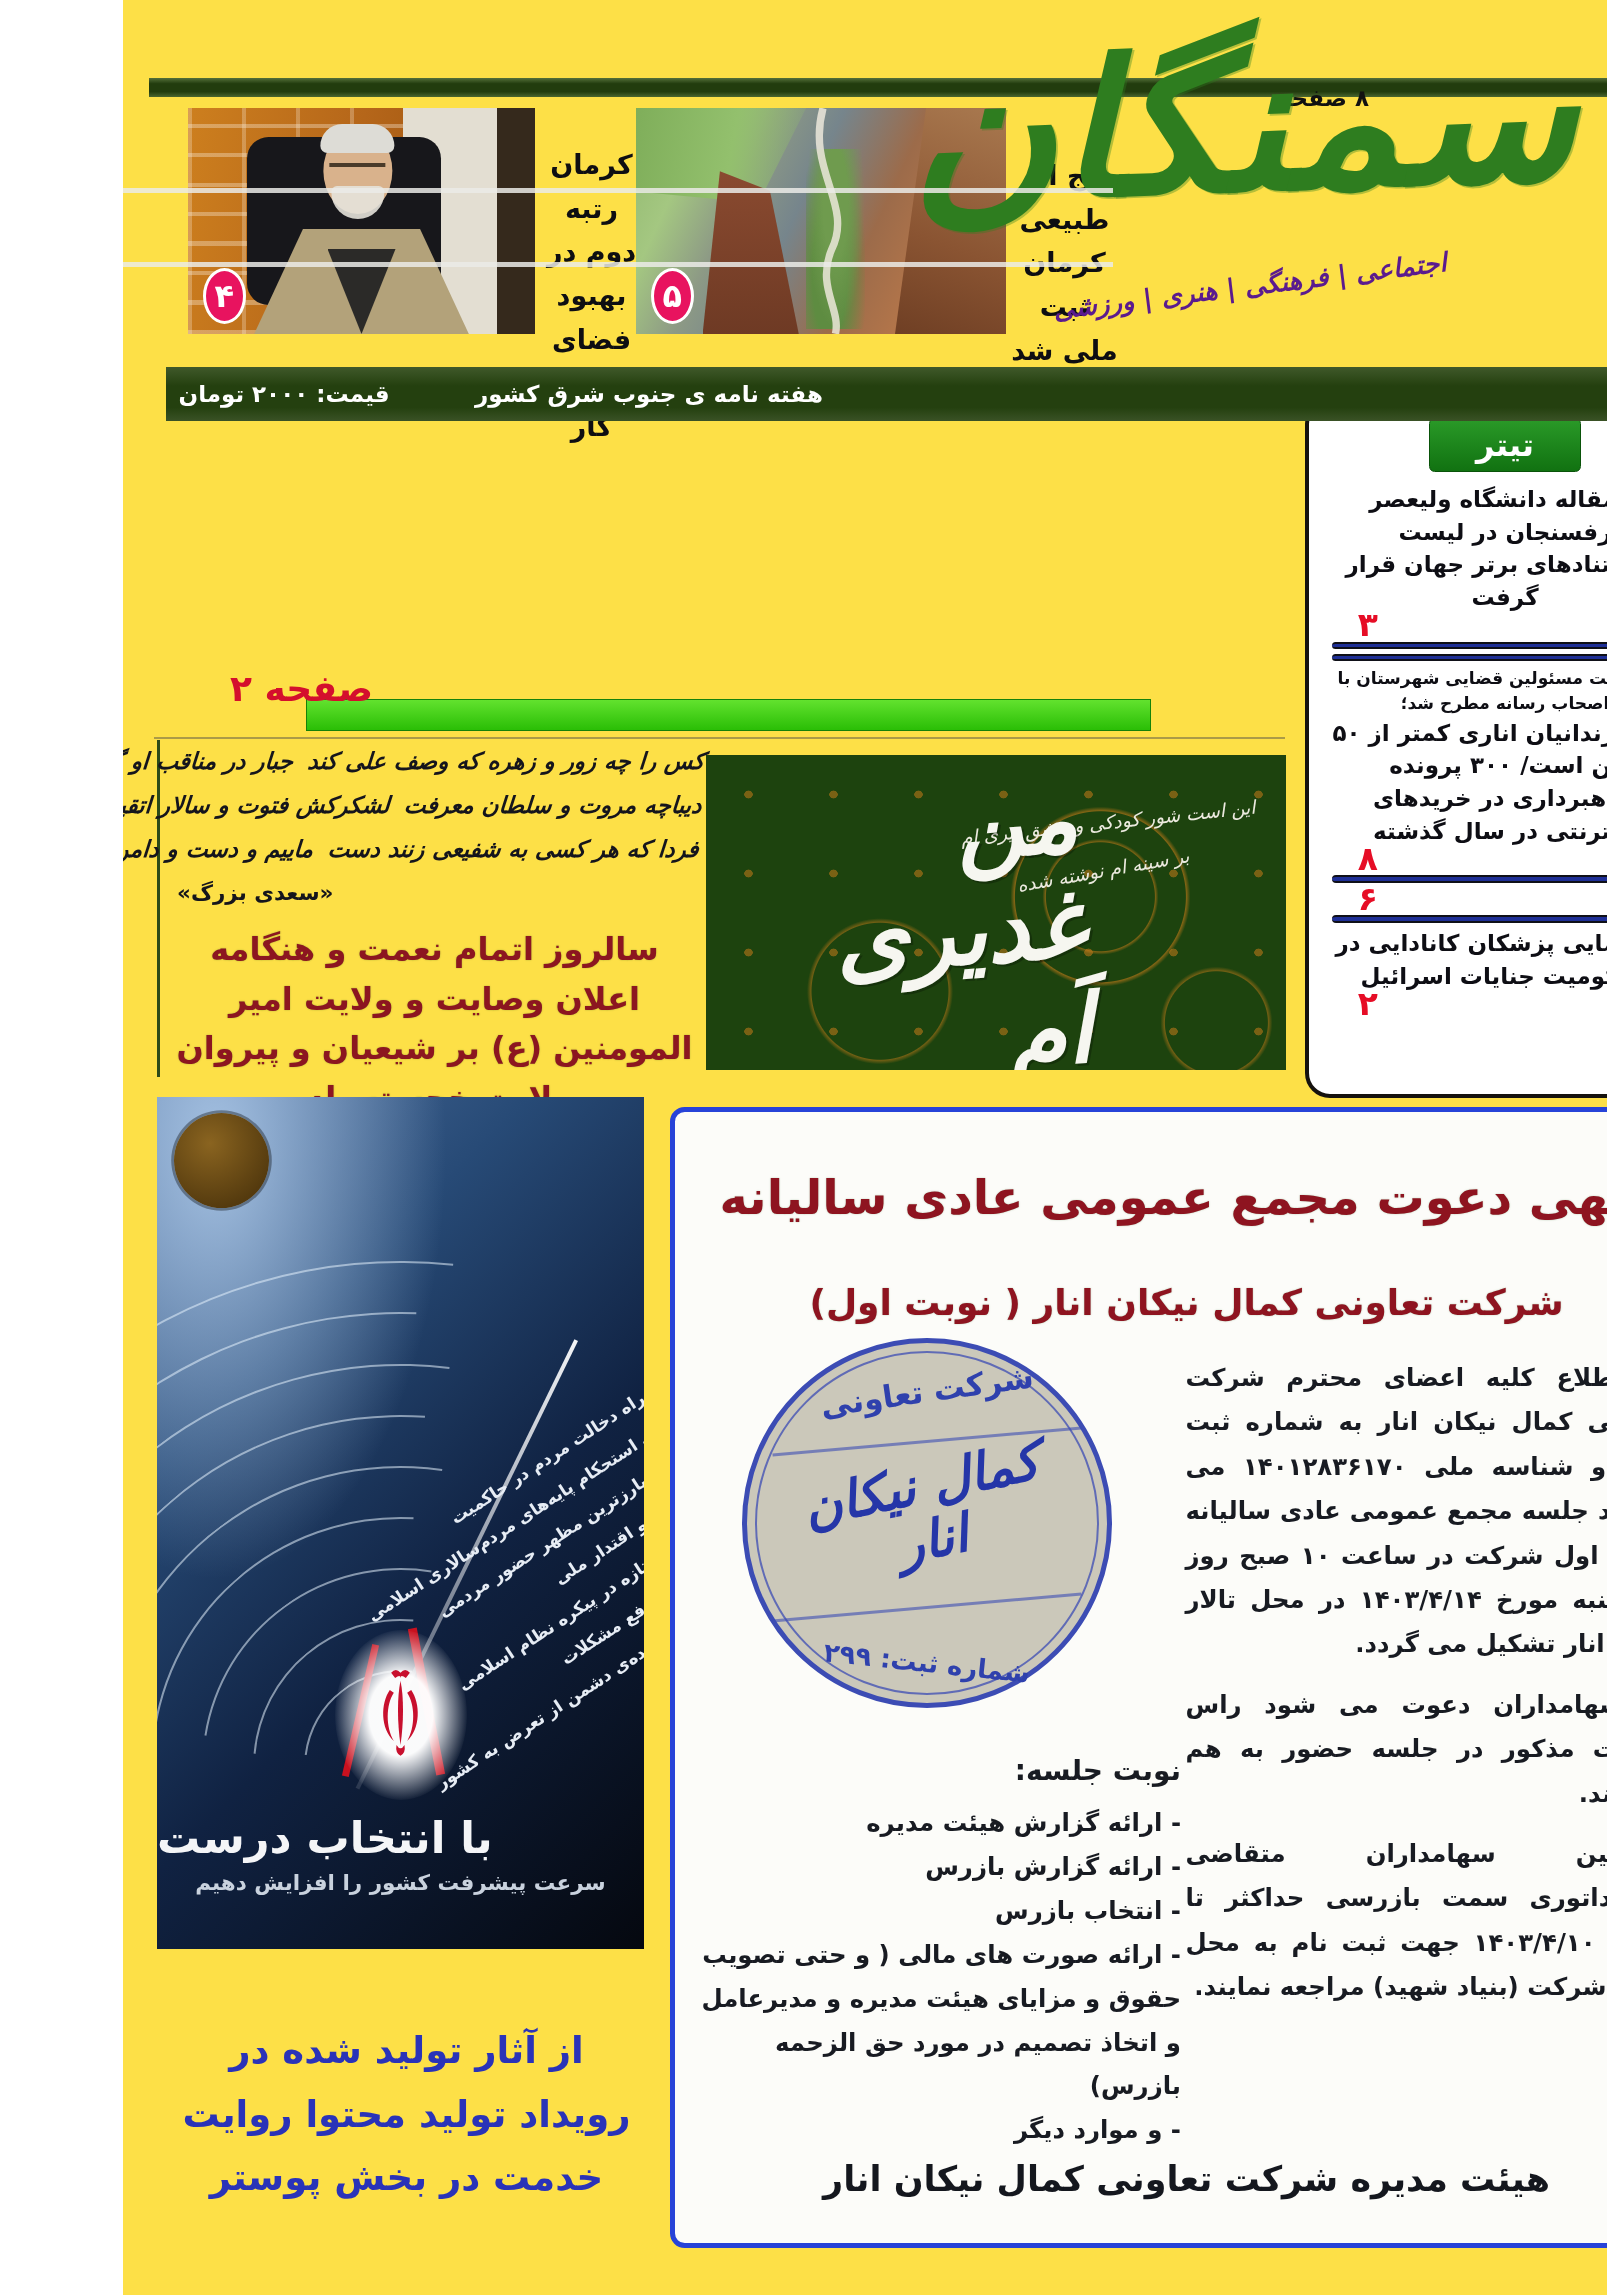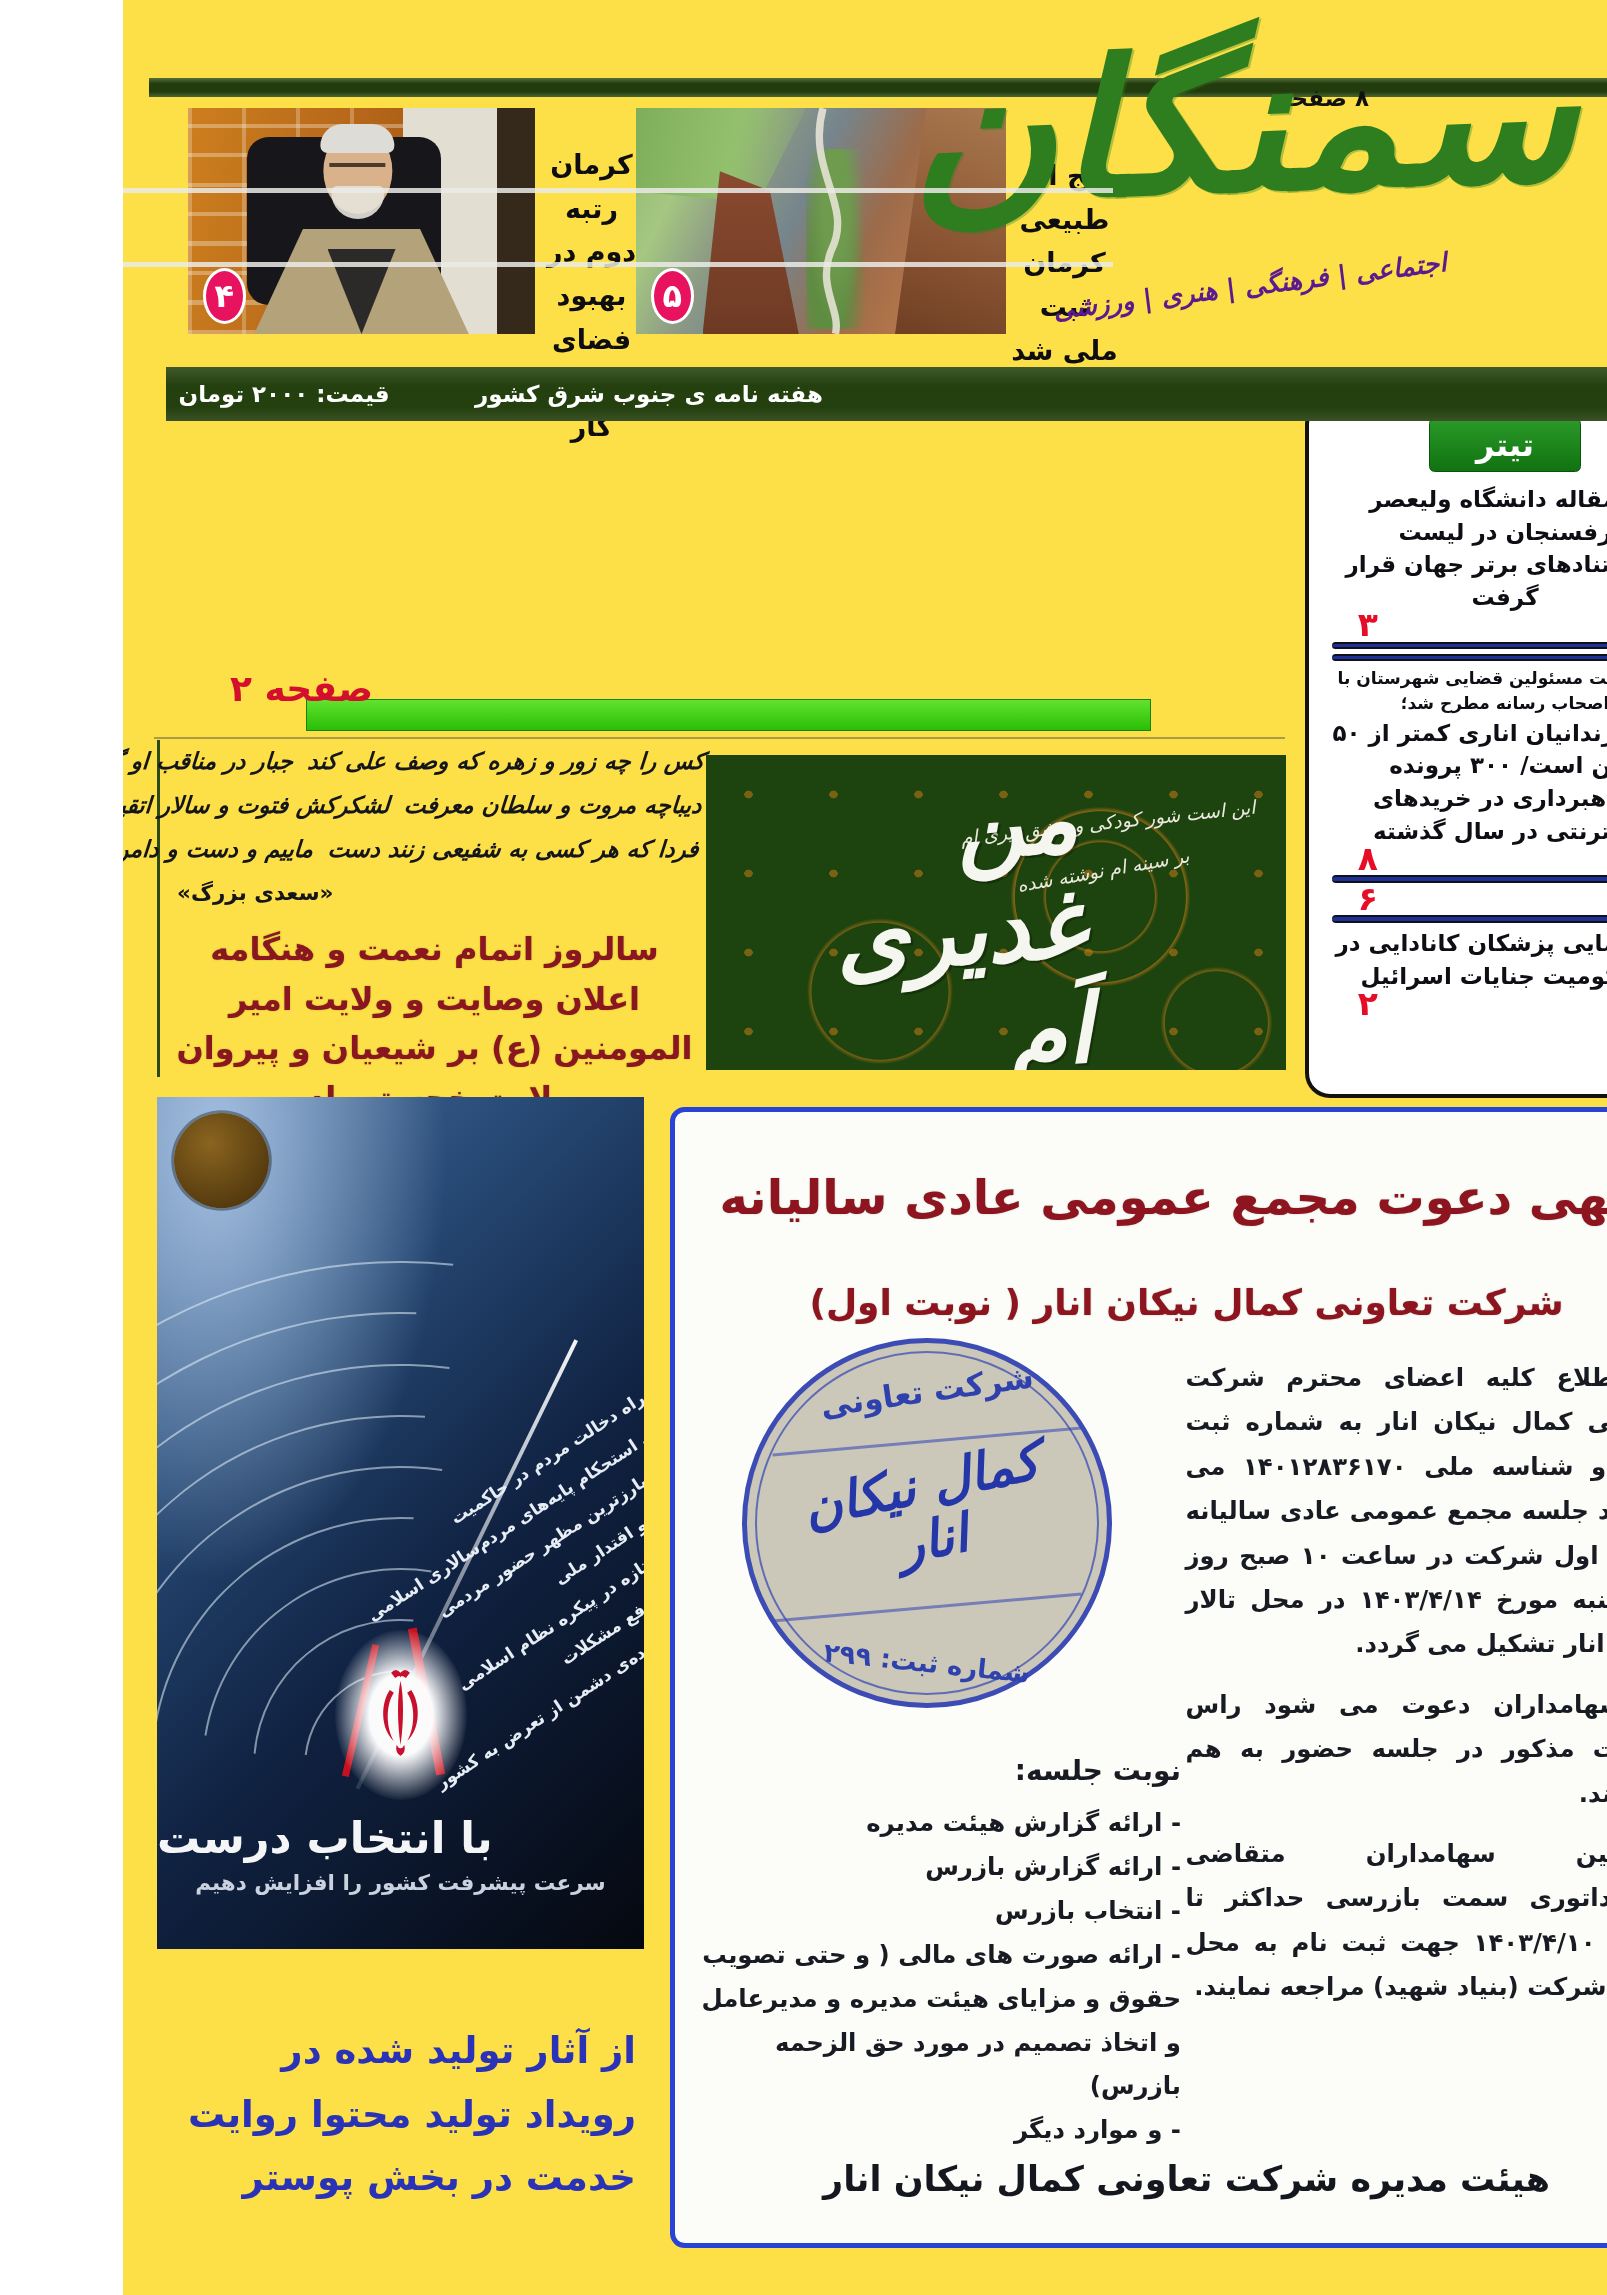--- a/index.html
+++ b/index.html
@@ -154,21 +154,21 @@
   .needle-red-r { position:absolute; left:265px; top:530px; width:8.5px; height:149px; background:#c8111f;
     transform:rotate(-11deg); }
   .emblem-glow { position:absolute; left:50%; bottom:149px; transform:translateX(-50%);
     width:132px; height:170px; border-radius:50%;
     background:radial-gradient(ellipse, rgba(255,255,255,.98) 34%, rgba(255,255,255,0) 72%);
     display:flex; align-items:center; justify-content:center; }
   .poster-headline { position:absolute; left:0; right:0; bottom:86px; text-align:left; direction:rtl;
     color:#f4f5f7; font-size:43px; font-weight:bold; }
   .poster-subline { position:absolute; left:0; right:0; bottom:54px; text-align:center; direction:rtl;
     color:#c9d2de; font-size:21.5px; font-weight:bold; }
-  .poster-caption { left:54px; top:2019px; width:459px; text-align:right; direction:rtl;
+  .poster-caption { left:54px; top:2019px; width:459px; text-align:center; direction:rtl;
     color:#2a33b8; font-size:37px; font-weight:bold; line-height:1.72; }
 
   
   .announce { left:547px; top:1107px; width:1033px; height:1141px; background:#fcfcf9;
     border:5.1px solid #2743d8; border-radius:14.7px; }
   .ann-title { position:absolute; left:0; right:0; top:57px; text-align:center; direction:rtl;
     color:#8e1420; font-size:48px; font-weight:bold; text-shadow:0 0 1.7px rgba(30,100,30,.35); }
   .ann-subtitle { position:absolute; left:0; right:0; top:170px; text-align:center; direction:rtl;
     color:#8e1420; font-size:36px; font-weight:bold; text-shadow:0 0 1.7px rgba(30,100,30,.35); }
   .ann-body { position:absolute; right:29.5px; top:244px; width:483px; direction:rtl; text-align:justify;

